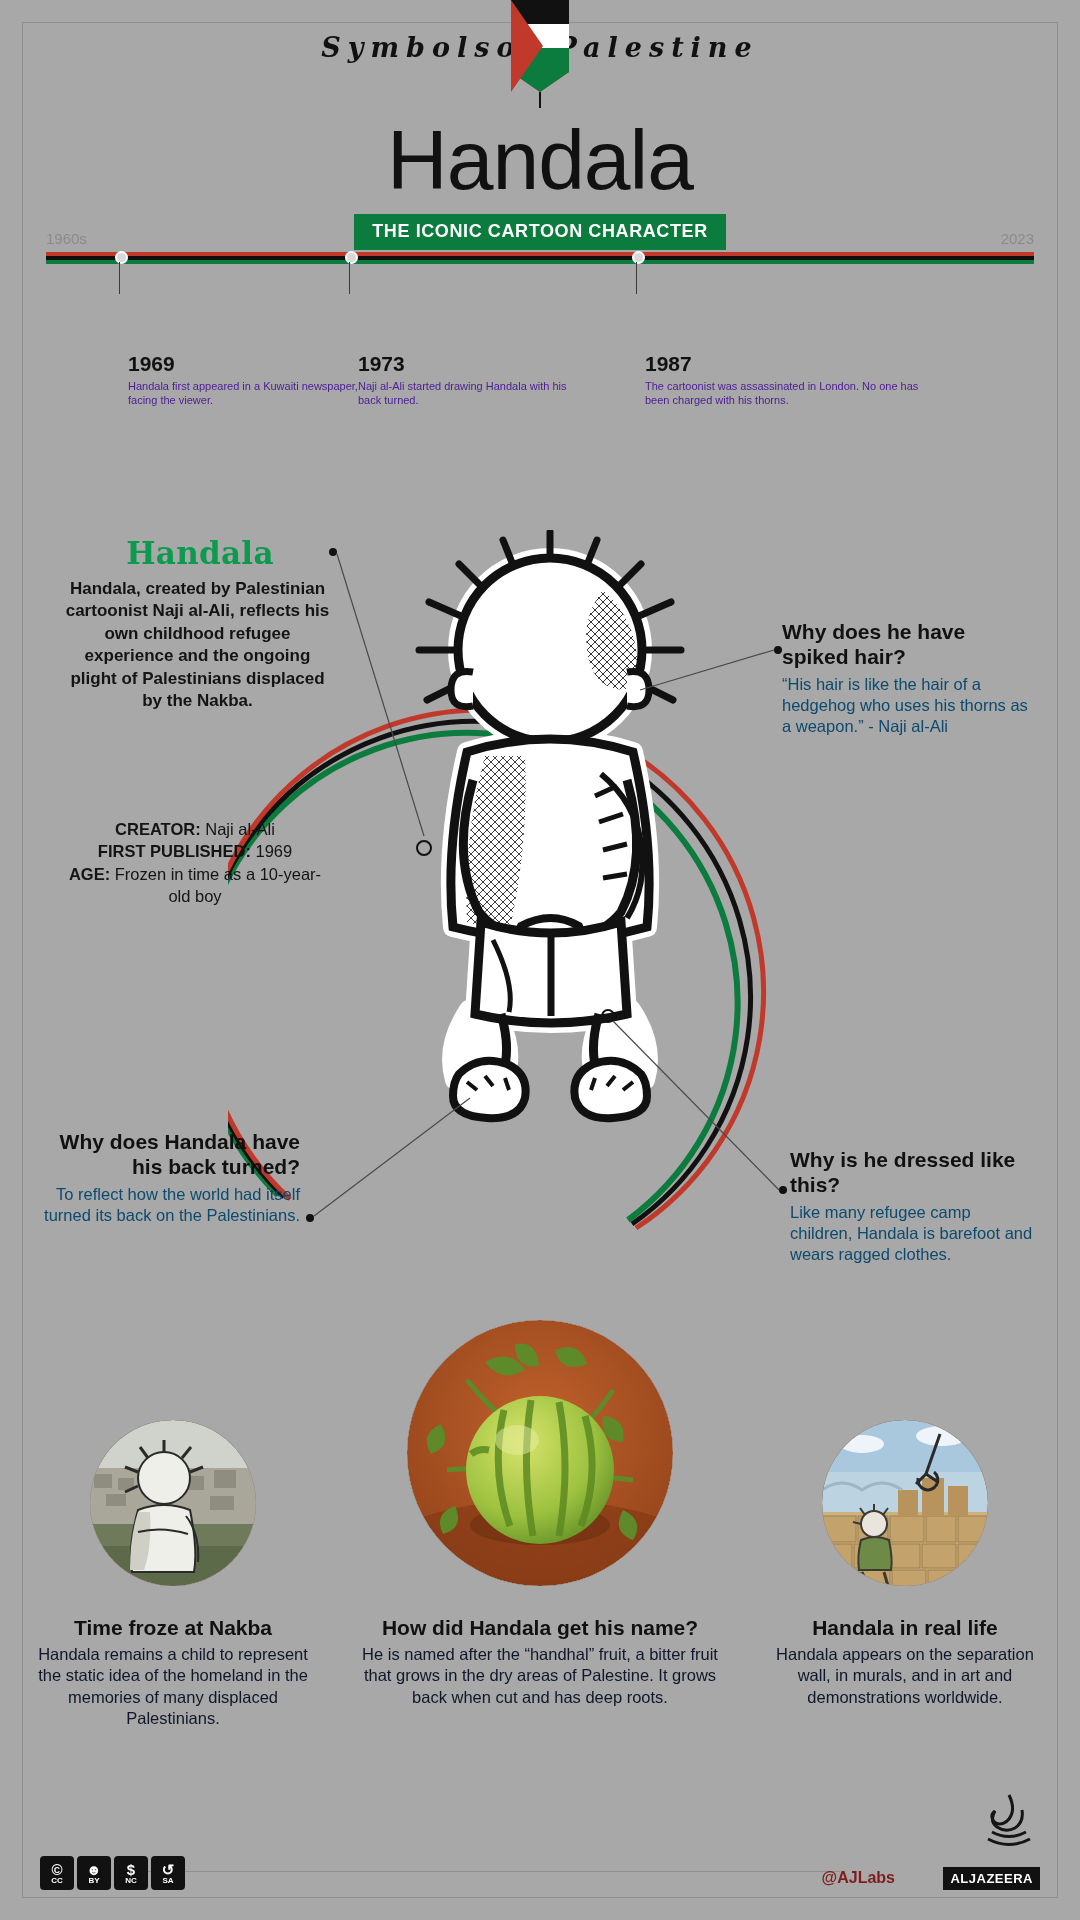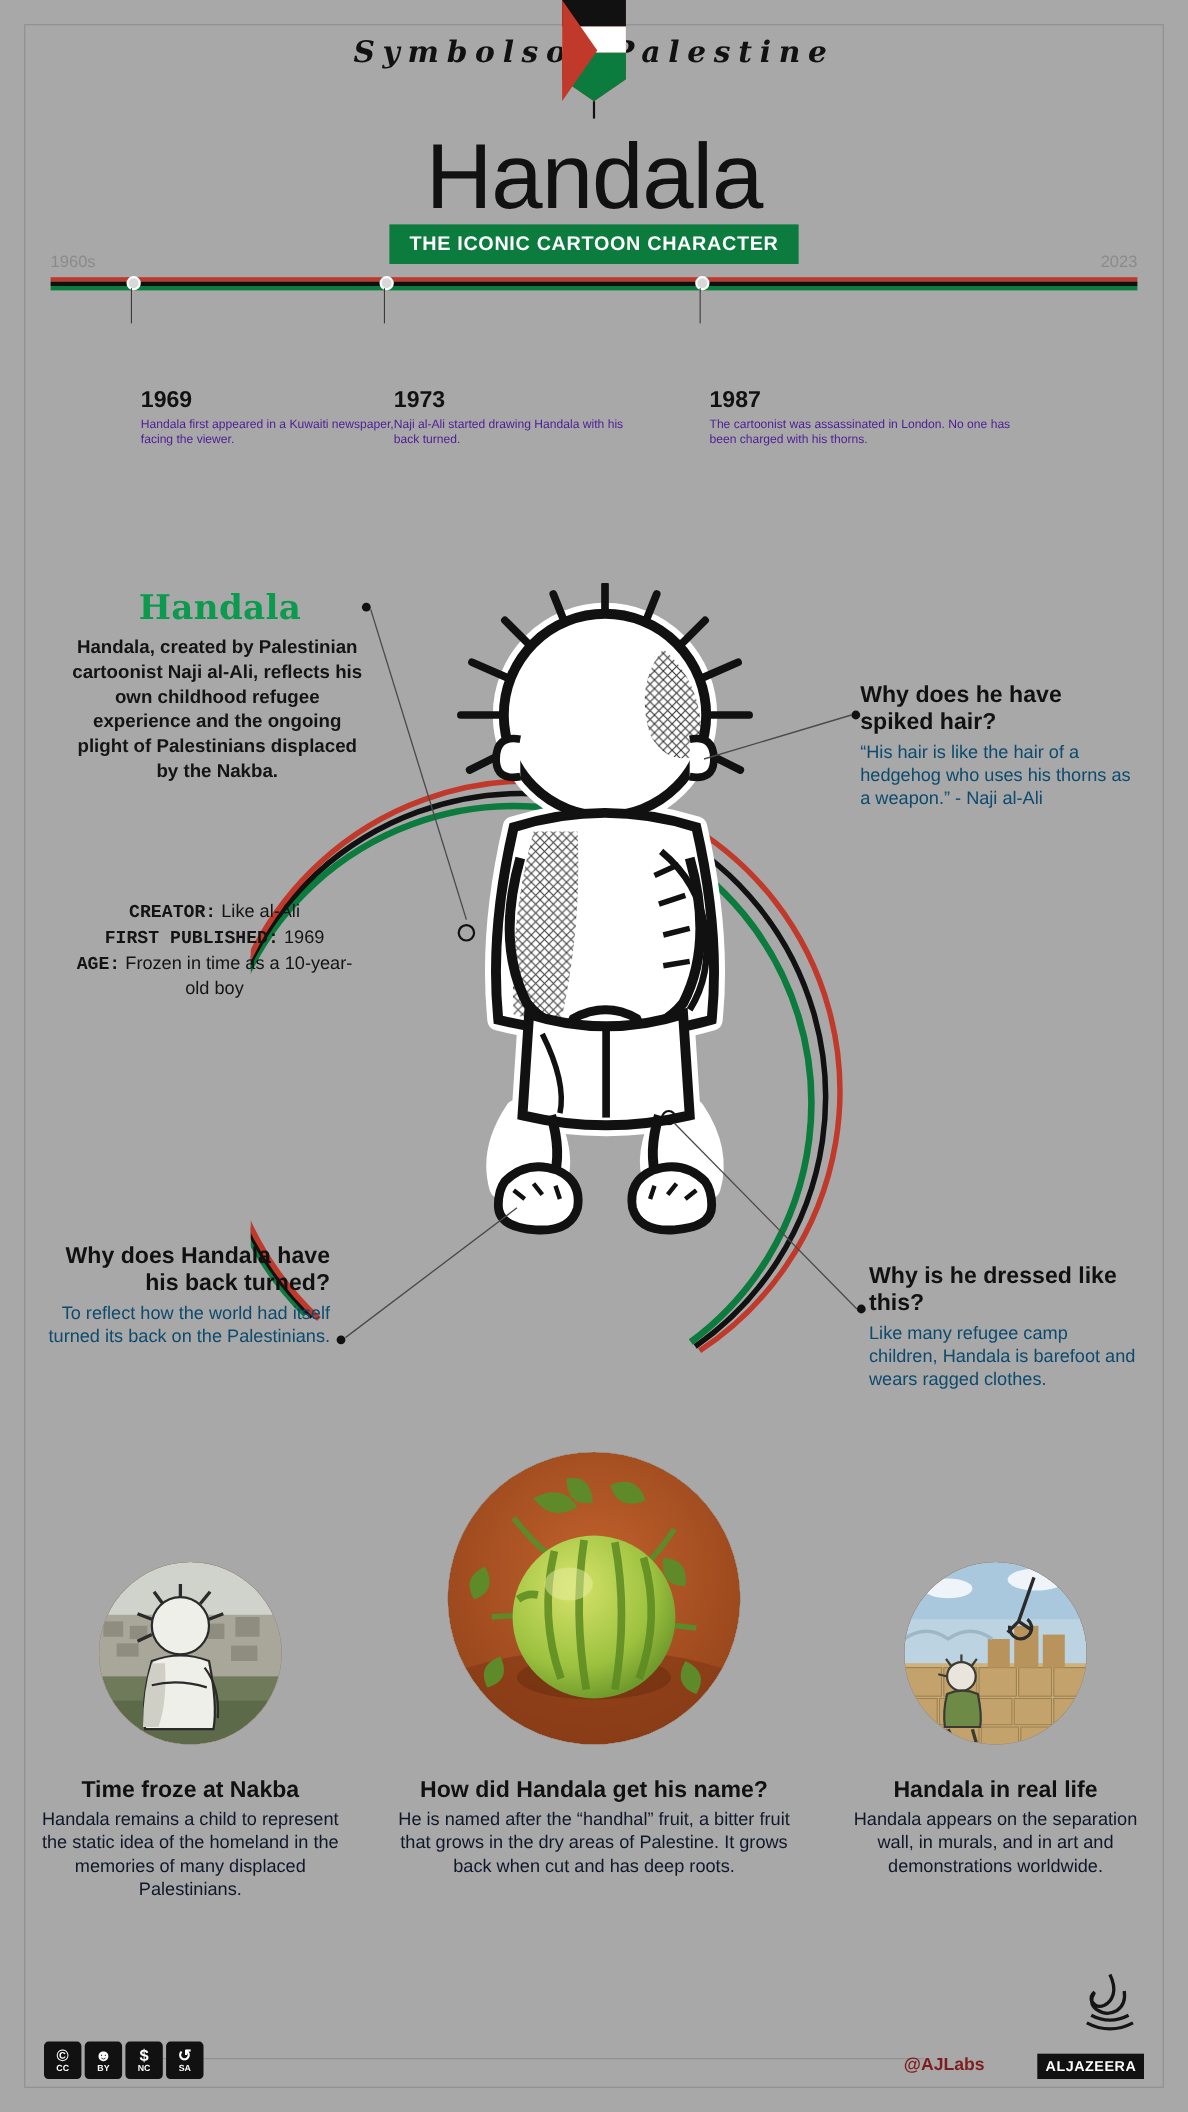--- a/index.html
+++ b/index.html
@@ -61,21 +61,21 @@
     width: 100%;
     text-align: center;
     font-size: 84px;
     font-weight: 400;
     letter-spacing: -1px;
     color: #111;
     line-height: 1;
   }
   .subtitle-wrap {
     position: absolute;
-    top: 204px;
+    top: 214px;
     width: 100%;
     text-align: center;
   }
   .subtitle {
     display: inline-block;
     background: #0b7b3e;
     color: #fff;
     font-size: 18px;
     font-weight: 700;
     letter-spacing: 0.6px;
@@ -168,21 +168,21 @@
   .meta {
     position: absolute;
     left: 60px;
     top: 818px;
     width: 270px;
     text-align: center;
     font-size: 16.5px;
     line-height: 1.35;
     color: #141414;
   }
-  .meta b { font-weight: 700; font-family: Liberation Mono, monospace; }
+  .meta b { font-weight: 700; }
 
   .q-block { position: absolute; }
   .q-title {
     font-size: 21px;
     font-weight: 700;
     line-height: 1.18;
     color: #111;
     margin-bottom: 4px;
   }
   .q-body {
@@ -450,21 +450,21 @@
 
     <circle cx="310" cy="1218" r="4" fill="#111"></circle>
     <path d="M314 1216 L470 1098" stroke="#4a4a4a" stroke-width="1.2" fill="none"></path>
   </svg>
 
   <div class="handala-label">Handala</div>
   <div class="handala-desc">Handala, created by Palestinian cartoonist Naji al-Ali, reflects his own childhood refugee experience and the ongoing plight of Palestinians displaced by the Nakba.</div>
   <div class="meta">
     <div>
       <b>CREATOR:</b>
-      <span>Like al-Ali</span>
+      <span>Naji al-Ali</span>
     </div>
     <div>
       <b>FIRST PUBLISHED:</b>
       <span>1969</span>
     </div>
     <div>
       <b>AGE:</b>
       <span>Frozen in time as a 10-year-old boy</span>
     </div>
   </div>

